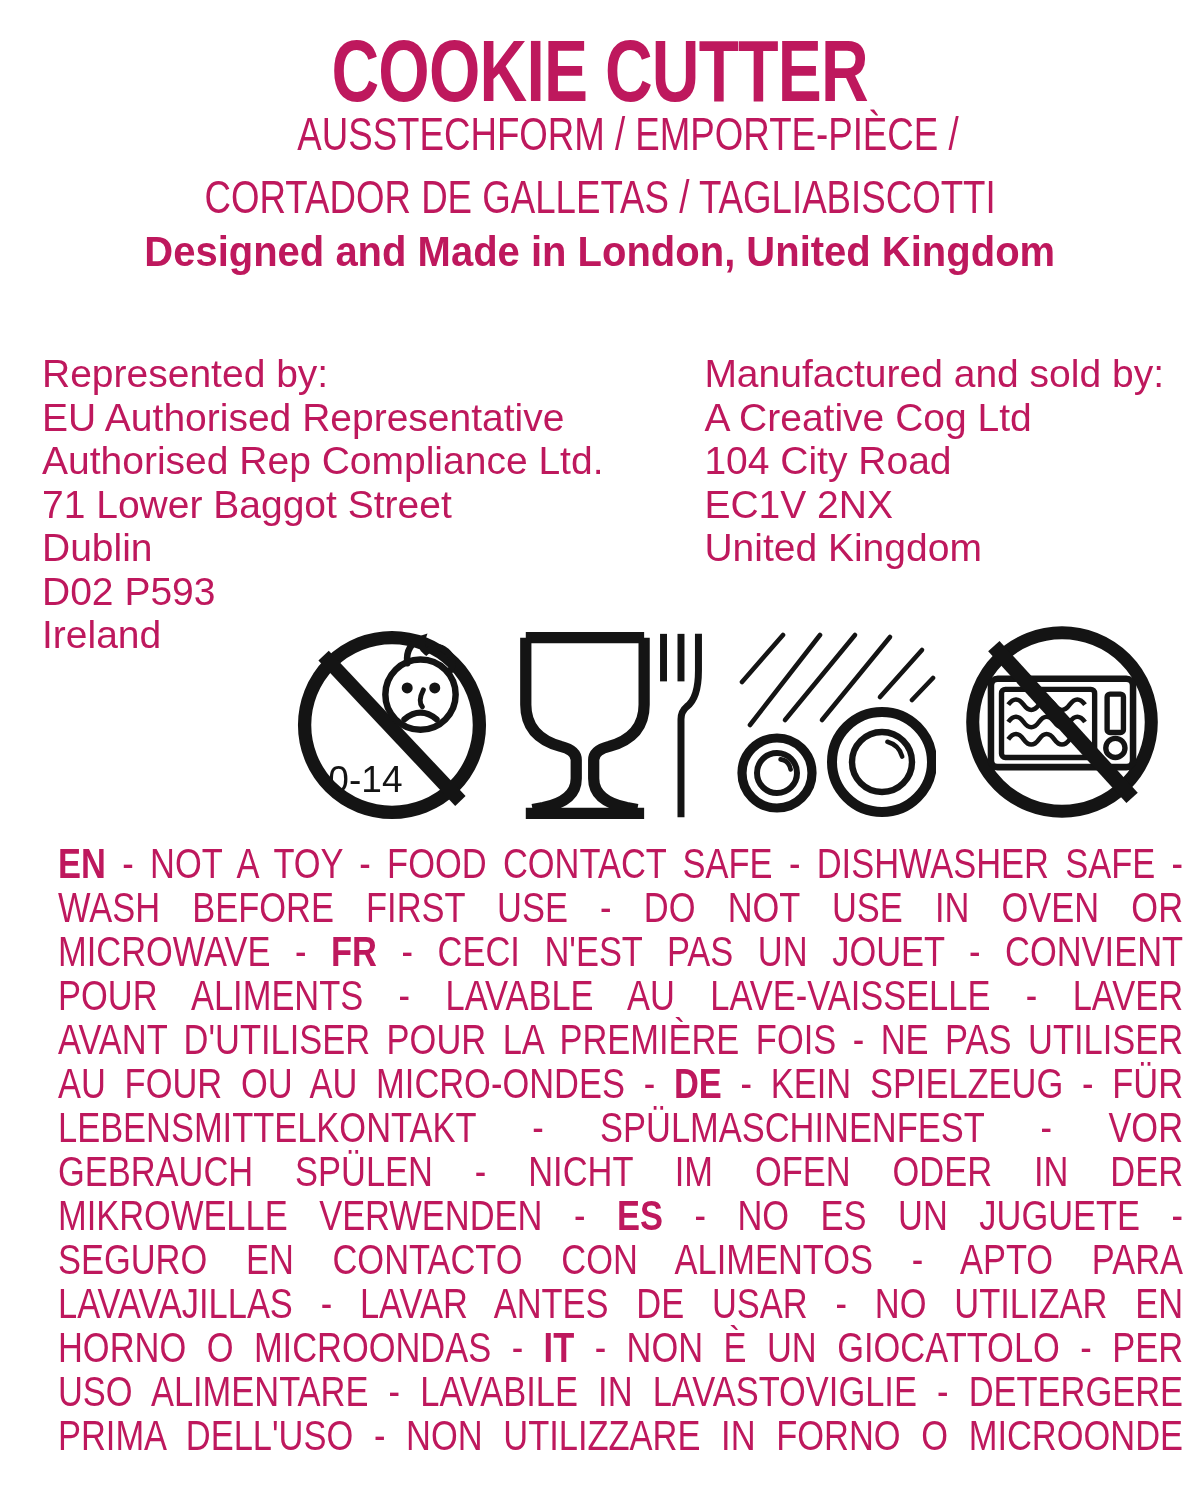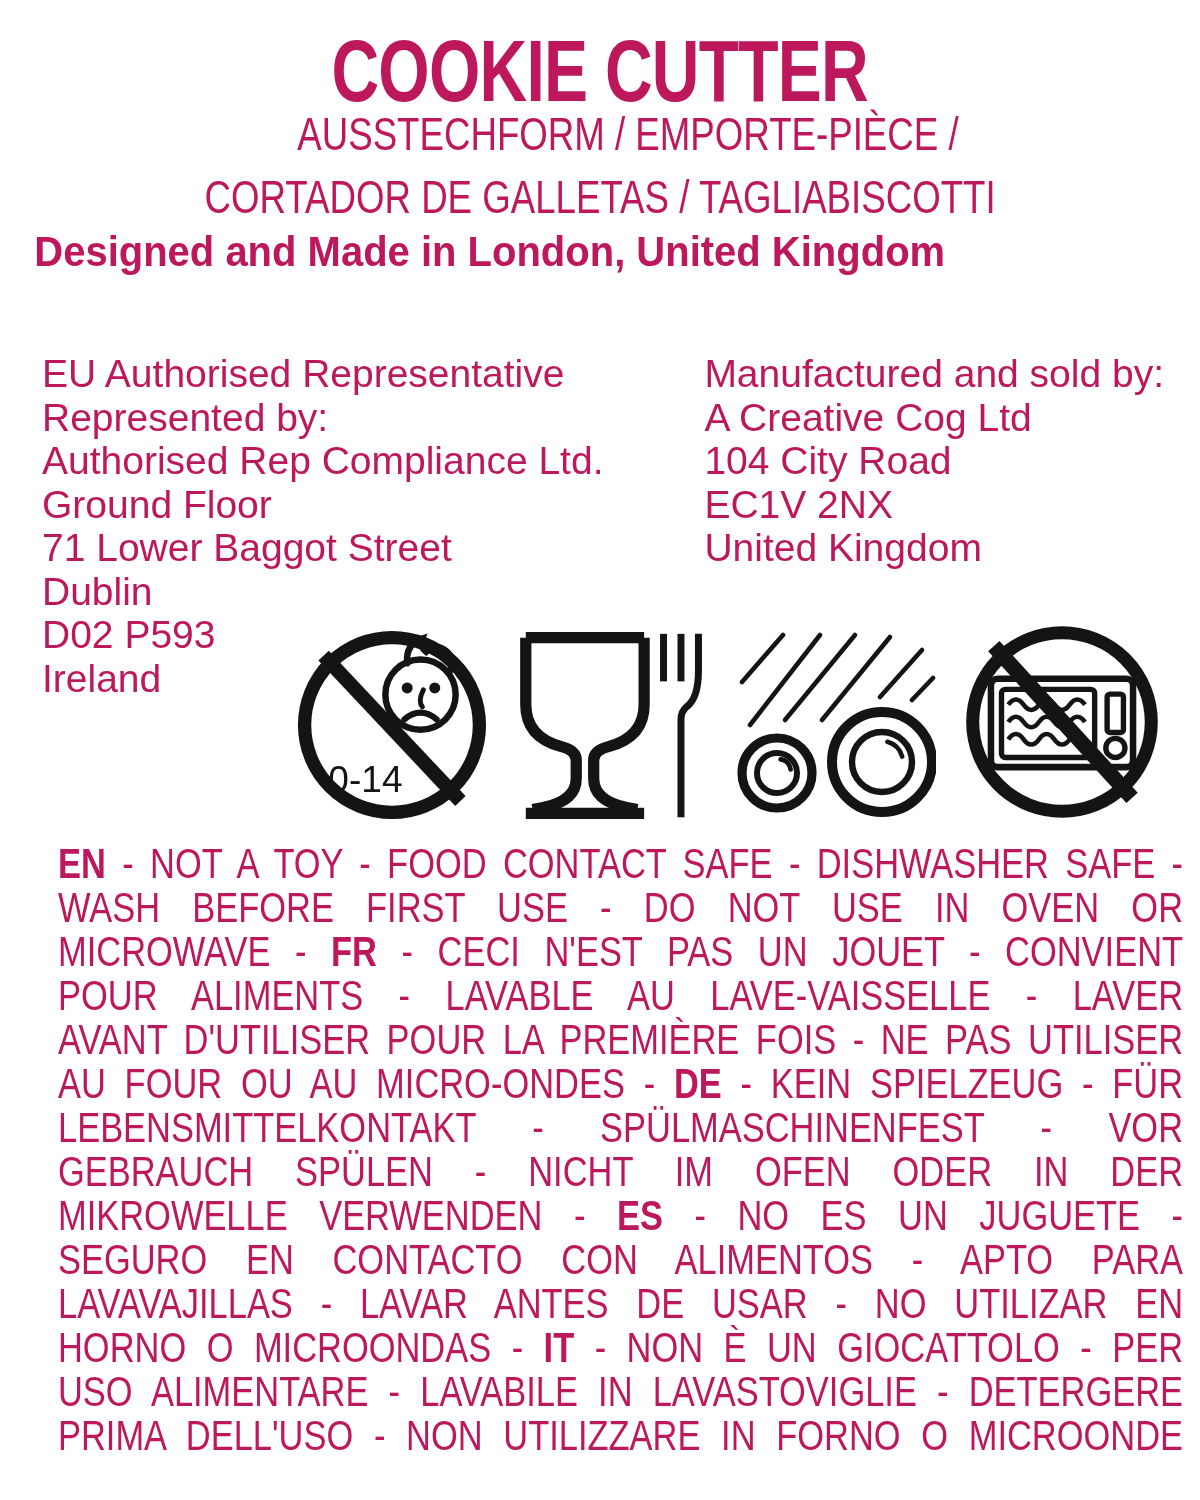--- a/index.html
+++ b/index.html
@@ -22,21 +22,21 @@
     transform: scaleX(0.75);
   }
   .sub-row { position: absolute; left: 0; width: 100%; text-align: center; }
   .sub-row .t {
     display: inline-block;
     font-size: 47px; line-height: 44px; white-space: nowrap;
     transform: scaleX(0.78);
   }
   #sub1 { top: 112px; padding-left: 28px; }
   #sub2 { top: 175px; }
-  .tagline-row { position: absolute; top: 228px; left: 0; width: 100%; }
+  .tagline-row { position: absolute; top: 228px; left: 0; width: 100%; text-align: center; }
   .tagline-row .t {
     display: inline-block;
     font-size: 43px; font-weight: bold; line-height: 46px; white-space: nowrap;
     transform: scaleX(0.93);
   }
 
   
   .addr { position: absolute; top: 352px; font-size: 39px; line-height: 43.5px; white-space: nowrap; }
   .addr-left  { left: 42px;  text-align: left; }
   .addr-right { right: 36px; }
@@ -75,24 +75,23 @@
     <span class="t">AUSSTECHFORM / EMPORTE-PIÈCE /</span>
   </div>
   <div class="sub-row" id="sub2">
     <span class="t">CORTADOR DE GALLETAS / TAGLIABISCOTTI</span>
   </div>
   <div class="tagline-row">
     <span class="t">Designed and Made in London, United Kingdom</span>
   </div>
 
   <div class="addr addr-left">
+    <div>Represented by:</div>
     <div>EU Authorised Representative</div>
-    <div>Represented by:</div>
     <div>Authorised Rep Compliance Ltd.</div>
-    <div>Ground Floor</div>
     <div>71 Lower Baggot Street</div>
     <div>Dublin</div>
     <div>D02 P593</div>
     <div>Ireland</div>
   </div>
 
   <div class="addr addr-right">
     <div>Manufactured and sold by:</div>
     <div>A Creative Cog Ltd</div>
     <div>104 City Road</div>

